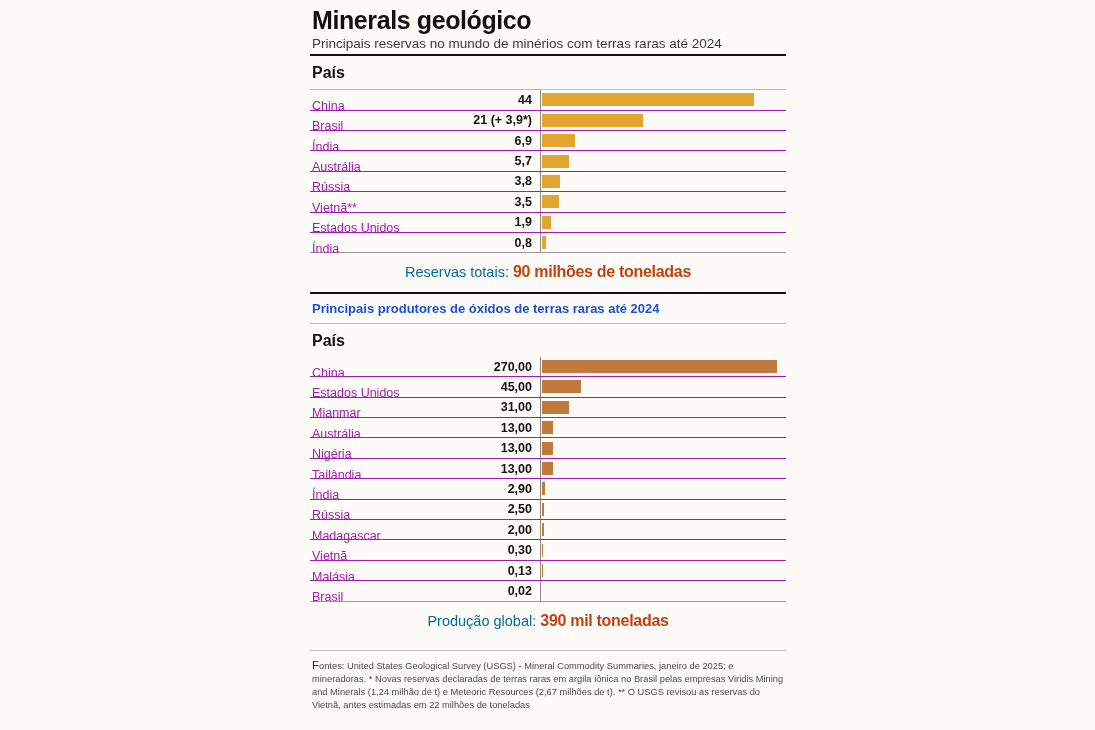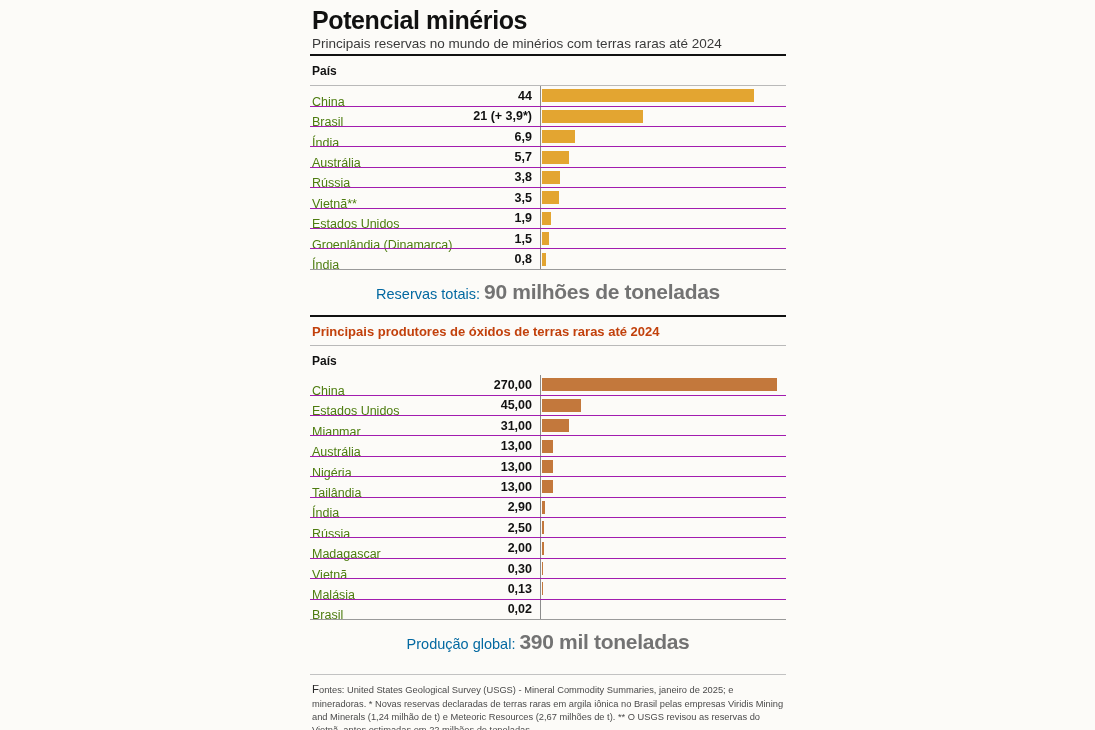--- a/index.html
+++ b/index.html
@@ -48,30 +48,30 @@
     border-top: 2.6px solid #111111;
     width: 100%;
   }
   .rule-thin {
     border-top: 1.2px solid #b9b9b9;
     width: 100%;
   }
   .section-head {
     font-size: 13px;
     font-weight: bold;
-    color: #c2410c;
+    color: #1d4ed8;
     padding: 7px 0 6px 2px;
     line-height: 1.2;
   }
 
   .col-head {
     display: flex;
     align-items: baseline;
     padding: 8px 0 7px 0;
-    font-size: 12px;
+    font-size: 16px;
     font-weight: bold;
     color: #111111;
   }
   .col-head .c-country { width: 152px; padding-left: 2px; box-sizing: border-box; }
   .col-head .c-metric  { flex: 1; }
 
   
   .rows { width: 100%; }
   .row {
     display: flex;
@@ -81,21 +81,21 @@
     position: relative;
   }
   .row:first-child { border-top: none; }
   .row .country {
     width: 152px;
     box-sizing: border-box;
     padding-left: 2px;
     font-size: 12.5px;
     display: flex;
     align-items: center;
-    color: #4d7c0f;
+    color: #a21caf;
     white-space: nowrap;
     margin-top: 12px;
   }
   .row .value {
     width: 78px;
     box-sizing: border-box;
     padding-right: 8px;
     text-align: right;
     font-size: 12.5px;
     font-weight: bold;
@@ -127,23 +127,23 @@
     text-align: center;
     padding: 10px 0 11px 0;
     white-space: nowrap;
   }
   .total-label {
     font-size: 14.5px;
     color: #0369a1;
     font-weight: normal;
   }
   .total-value {
-    font-size: 21px;
-    font-weight: bold;
-    color: #737373;
+    font-size: 16px;
+    font-weight: bold;
+    color: #c2410c;
     letter-spacing: -0.3px;
     text-align: center;
   }
 
   
   .foot-rule {
     border-top: 1.2px solid #c2c2c2;
     margin-top: 9px;
   }
   .footnote {
@@ -156,21 +156,21 @@
     font-size: 11.5px;
     color: #2a2a2a;
   }
 </style>
 </head>
 <body>
 
 <div class="page">
   <div class="infographic">
 
-    <div class="title">Potencial minérios</div>
+    <div class="title">Minerals geológico</div>
     <div class="subtitle">Principais reservas no mundo de minérios com terras raras até 2024</div>
 
     <div class="rule-heavy"></div>
     <div class="col-head">
       <div class="c-country">País</div>
     </div>
     <div class="rule-thin"></div>
 
     <div class="rows t1" id="reserves-rows">
         <div class="row">
@@ -216,27 +216,20 @@
           </div>
         </div>
         <div class="row">
           <div class="country">Estados Unidos</div>
           <div class="value">1,9</div>
           <div class="barcell">
             <div class="bar" style="width: 9.15455px;"></div>
           </div>
         </div>
         <div class="row">
-          <div class="country">Groenlândia (Dinamarca)</div>
-          <div class="value">1,5</div>
-          <div class="barcell">
-            <div class="bar" style="width: 7.22727px;"></div>
-          </div>
-        </div>
-        <div class="row">
           <div class="country">Índia</div>
           <div class="value">0,8</div>
           <div class="barcell">
             <div class="bar" style="width: 3.85455px;"></div>
           </div>
         </div>
       </div>
     <div class="table-bottom"></div>
 
     <div class="total-line">

